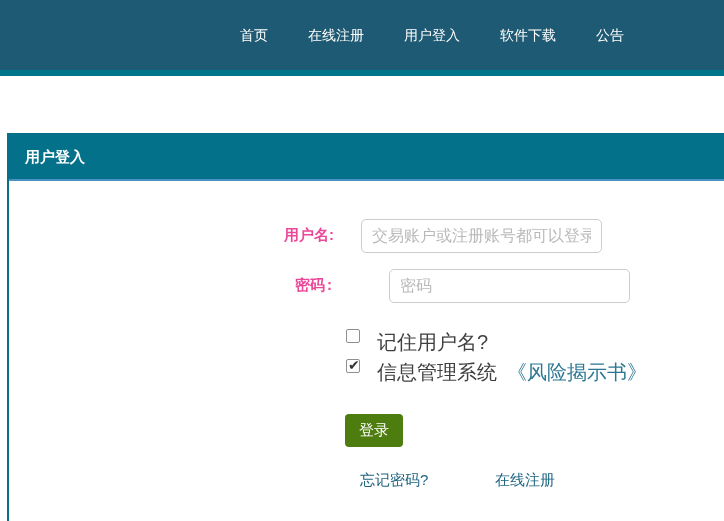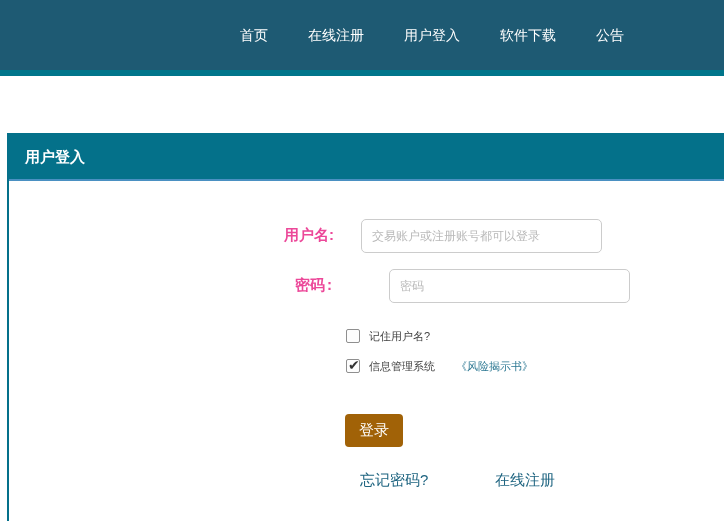--- a/index.html
+++ b/index.html
@@ -26,41 +26,41 @@
                   line-height:48px; padding-left:16px; }
 
   
   .form-label { position:absolute; width:145px; text-align:right;
                 font-size:15px; font-weight:bold; color:#ec4899; }
   .lbl-user { left:180px; top:93px; }
   .lbl-pass { left:180px; top:143px;font-family:Liberation Mono, monospace; }
 
   .text-input { position:absolute; left:352px; width:241px; height:31px;
                 border:1px solid #cccccc; border-radius:5px; padding:16px 10px;
-                font-size:12px; color:#555555; background:#ffffff; outline:none;
+                font-size:16px; color:#555555; background:#ffffff; outline:none;
                 font-family:"Liberation Sans", sans-serif; }
   .text-input::placeholder { color:#b9b9b9; opacity:1; }
   .inp-user { top:86px; }
   .inp-pass { top:136px;margin-left:28px; }
 
   .checkbox { position:absolute; left:337px; width:14px; height:14px;
               border:1px solid #8f8f8f; border-radius:2px; background:#fdfdfd;
               cursor:pointer; }
   .cb-remember { top:196px; }
   .cb-agree    { top:226px; }
   .checkbox.checked::after { content:"\2714"; position:absolute; left:1px; top:-3px;
                              font-size:14px; color:#333333; }
-  .cb-label { position:absolute; left:360px; font-size:11px; color:#3f3f3f;
+  .cb-label { position:absolute; left:368px; font-size:20px; color:#3f3f3f;
               cursor:pointer; white-space:nowrap; }
   .cbl-remember { top:196px; }
   .cbl-agree    { top:226px; }
-  .risk-link { color:#2b7792; margin-left:21px; cursor:pointer; text-decoration:none; }
+  .risk-link { color:#2b7792; margin-left:10px; cursor:pointer; text-decoration:none; }
 
   .login-btn { position:absolute; left:336px; top:281px; width:58px; height:33px;
-               background:#a16207; color:#ffffff; border:none; border-radius:4px;
+               background:#4d7c0f; color:#ffffff; border:none; border-radius:4px;
                font-size:15px; cursor:pointer;
                font-family:"Liberation Sans", sans-serif; }
 
   .foot-link { position:absolute; top:338px; font-size:15px; color:#1e6480;
                text-decoration:none; cursor:pointer; white-space:nowrap; }
   .link-forgot   { left:351px;text-align:center; }
   .link-register { left:486px; }
 </style>
 </head>
 <body>

